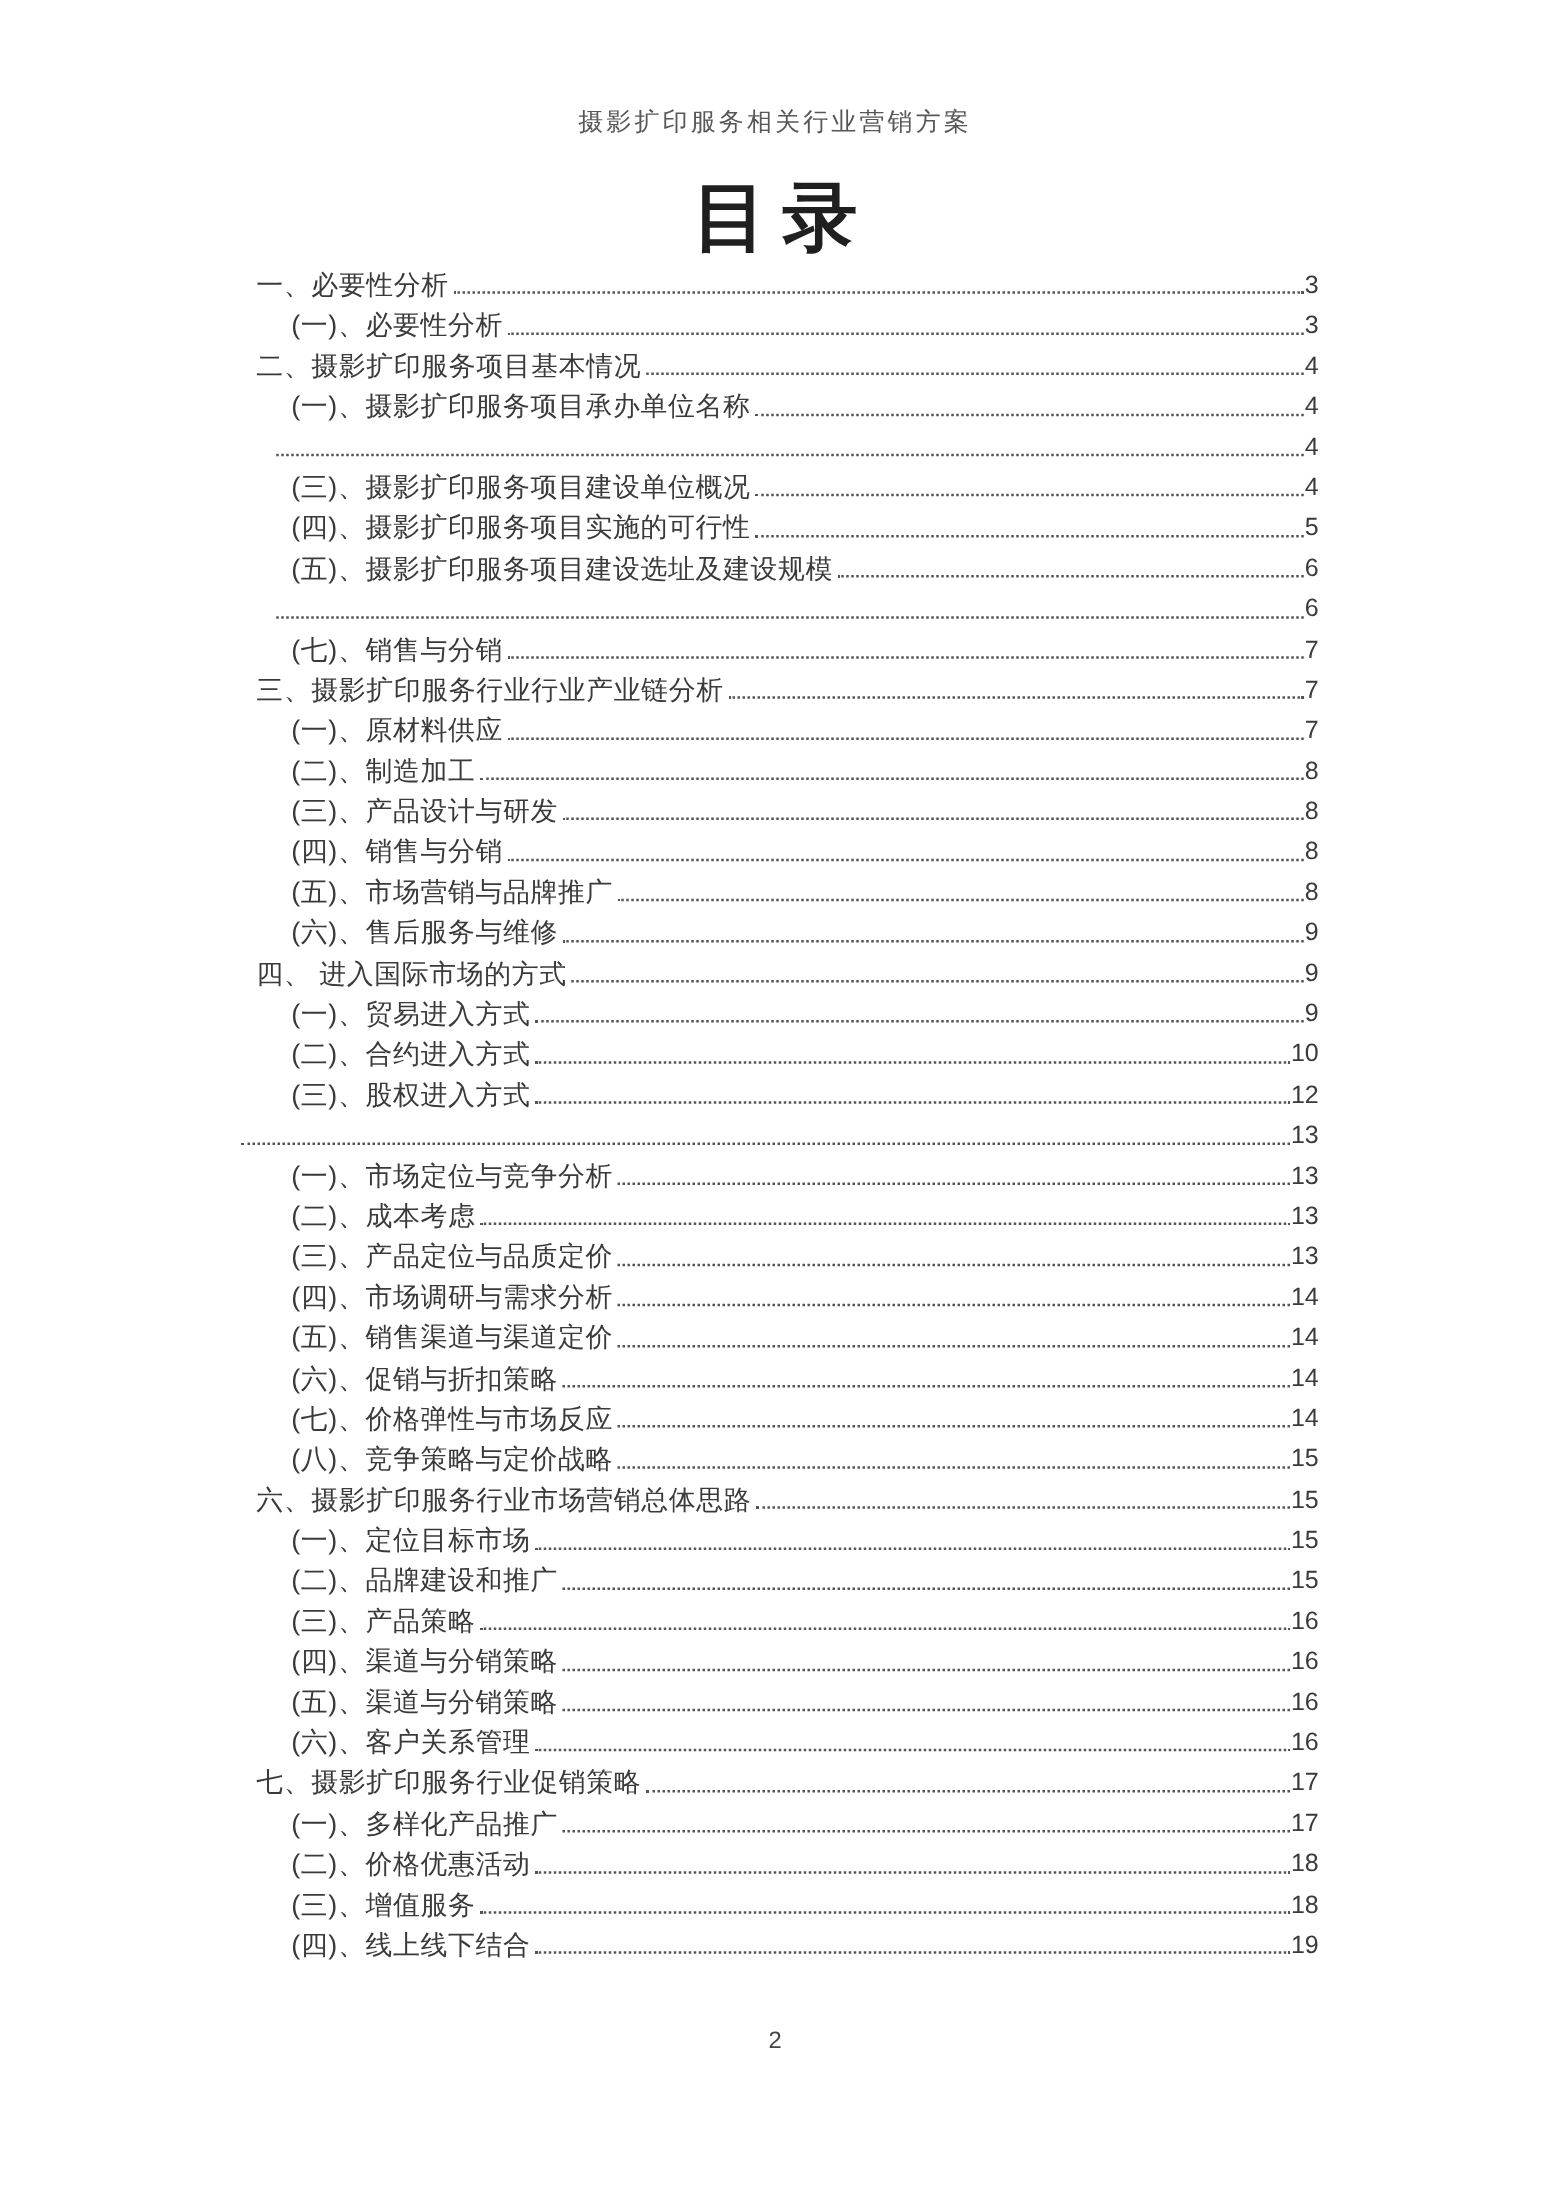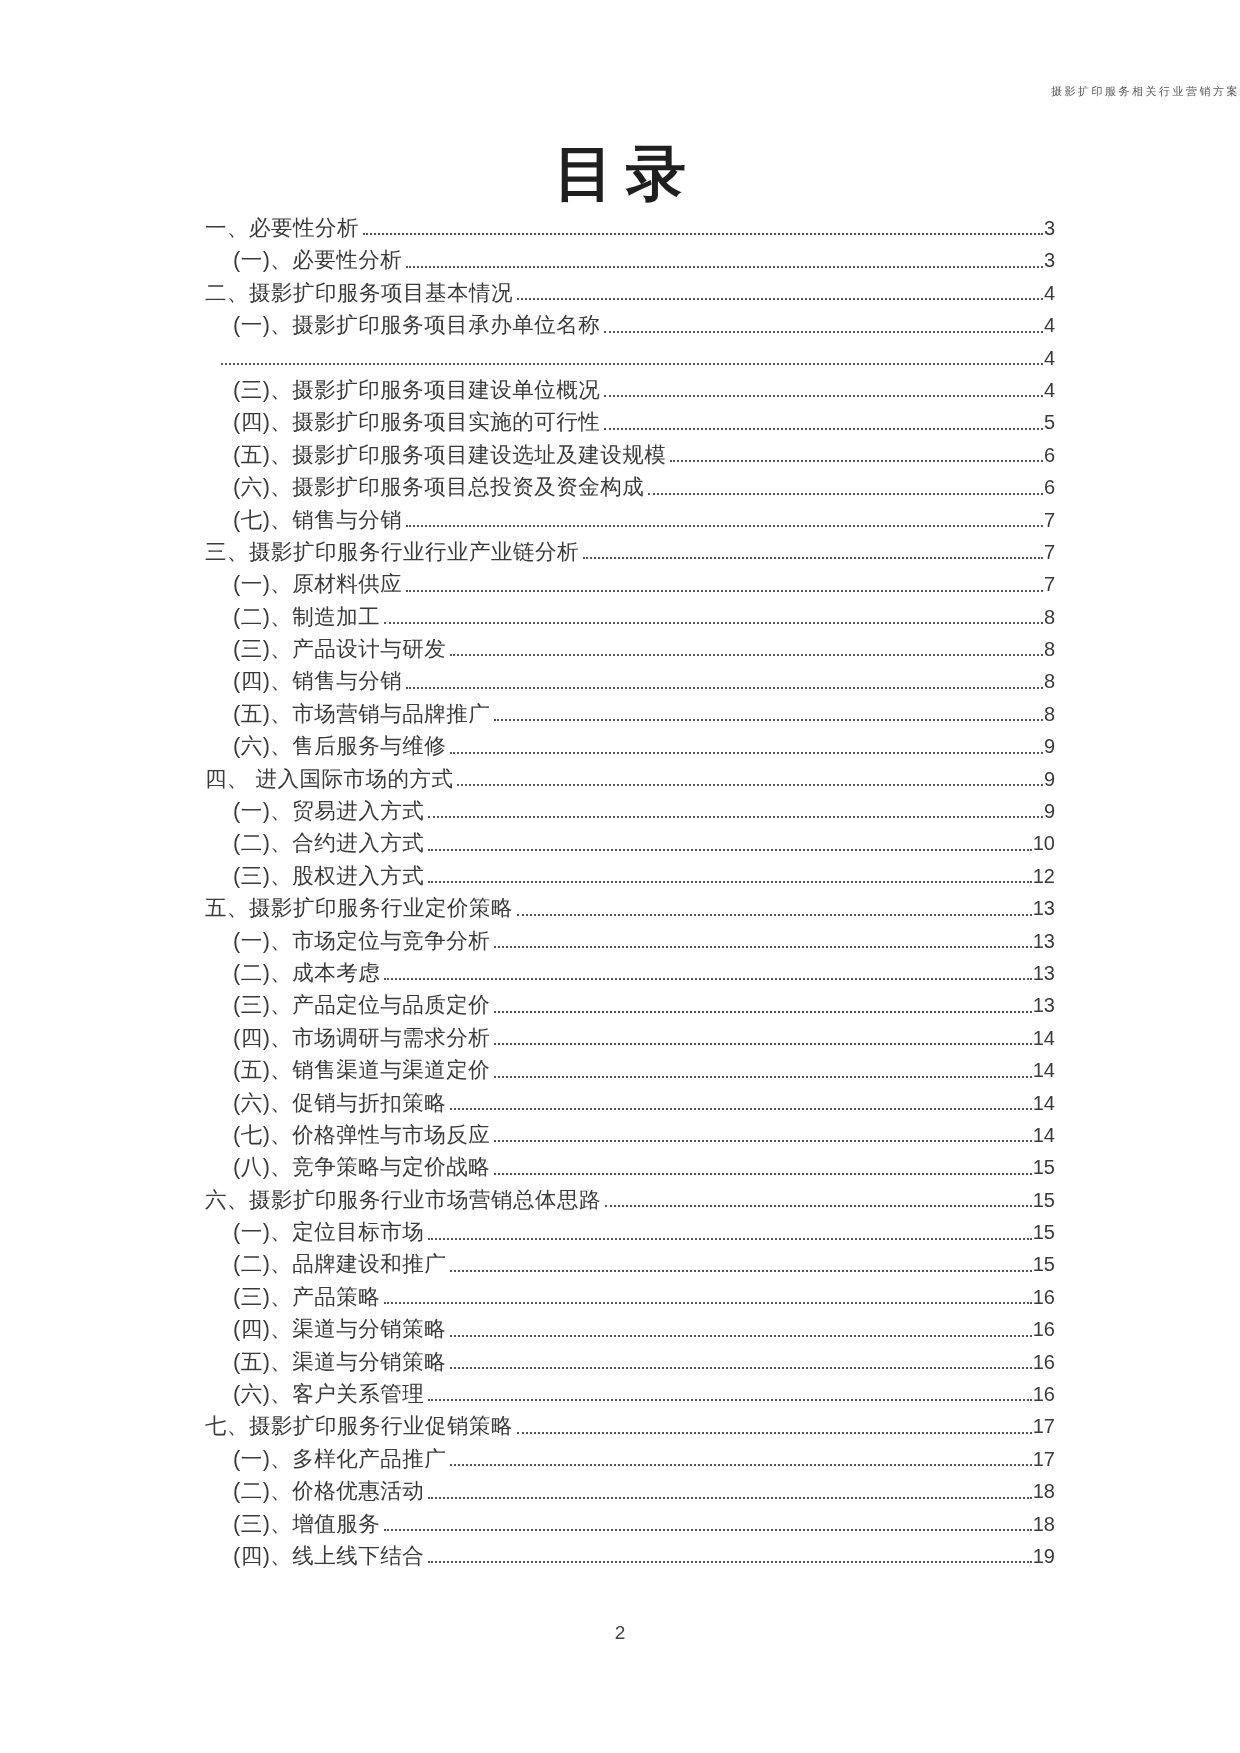--- a/index.html
+++ b/index.html
@@ -13,23 +13,23 @@
     height: 1753px;
     background: #ffffff;
     overflow: hidden;
     font-family: "Liberation Sans", sans-serif;
   }
   .doc-header {
     position: absolute;
     top: 84px;
     left: 0;
     width: 100%;
-    text-align: right;
+    text-align: center;
     font-family: "Liberation Serif", serif;
-    font-size: 11px;
+    font-size: 20px;
     letter-spacing: 2.5px;
     color: #575757;
   }
   .doc-title {
     position: absolute;
     top: 143px;
     left: 0;
     width: 100%;
     margin: 0;
     text-align: center;
@@ -129,21 +129,20 @@
         <span class="toc-label">(四)、摄影扩印服务项目实施的可行性</span>
         <span class="toc-dots"></span>
         <span class="toc-page">5</span>
       </div>
       <div class="toc-row level-2">
         <span class="toc-label">(五)、摄影扩印服务项目建设选址及建设规模</span>
         <span class="toc-dots"></span>
         <span class="toc-page">6</span>
       </div>
       <div class="toc-row level-2">
-        <span class="toc-label">(六)、摄影扩印服务项目总投资及资金构成</span>
         <span class="toc-dots"></span>
         <span class="toc-page">6</span>
       </div>
       <div class="toc-row level-2">
         <span class="toc-label">(七)、销售与分销</span>
         <span class="toc-dots"></span>
         <span class="toc-page">7</span>
       </div>
       <div class="toc-row level-1">
         <span class="toc-label">三、摄影扩印服务行业行业产业链分析</span>
@@ -194,21 +193,20 @@
         <span class="toc-label">(二)、合约进入方式</span>
         <span class="toc-dots"></span>
         <span class="toc-page">10</span>
       </div>
       <div class="toc-row level-2">
         <span class="toc-label">(三)、股权进入方式</span>
         <span class="toc-dots"></span>
         <span class="toc-page">12</span>
       </div>
       <div class="toc-row level-1">
-        <span class="toc-label">五、摄影扩印服务行业定价策略</span>
         <span class="toc-dots"></span>
         <span class="toc-page">13</span>
       </div>
       <div class="toc-row level-2">
         <span class="toc-label">(一)、市场定位与竞争分析</span>
         <span class="toc-dots"></span>
         <span class="toc-page">13</span>
       </div>
       <div class="toc-row level-2">
         <span class="toc-label">(二)、成本考虑</span>

